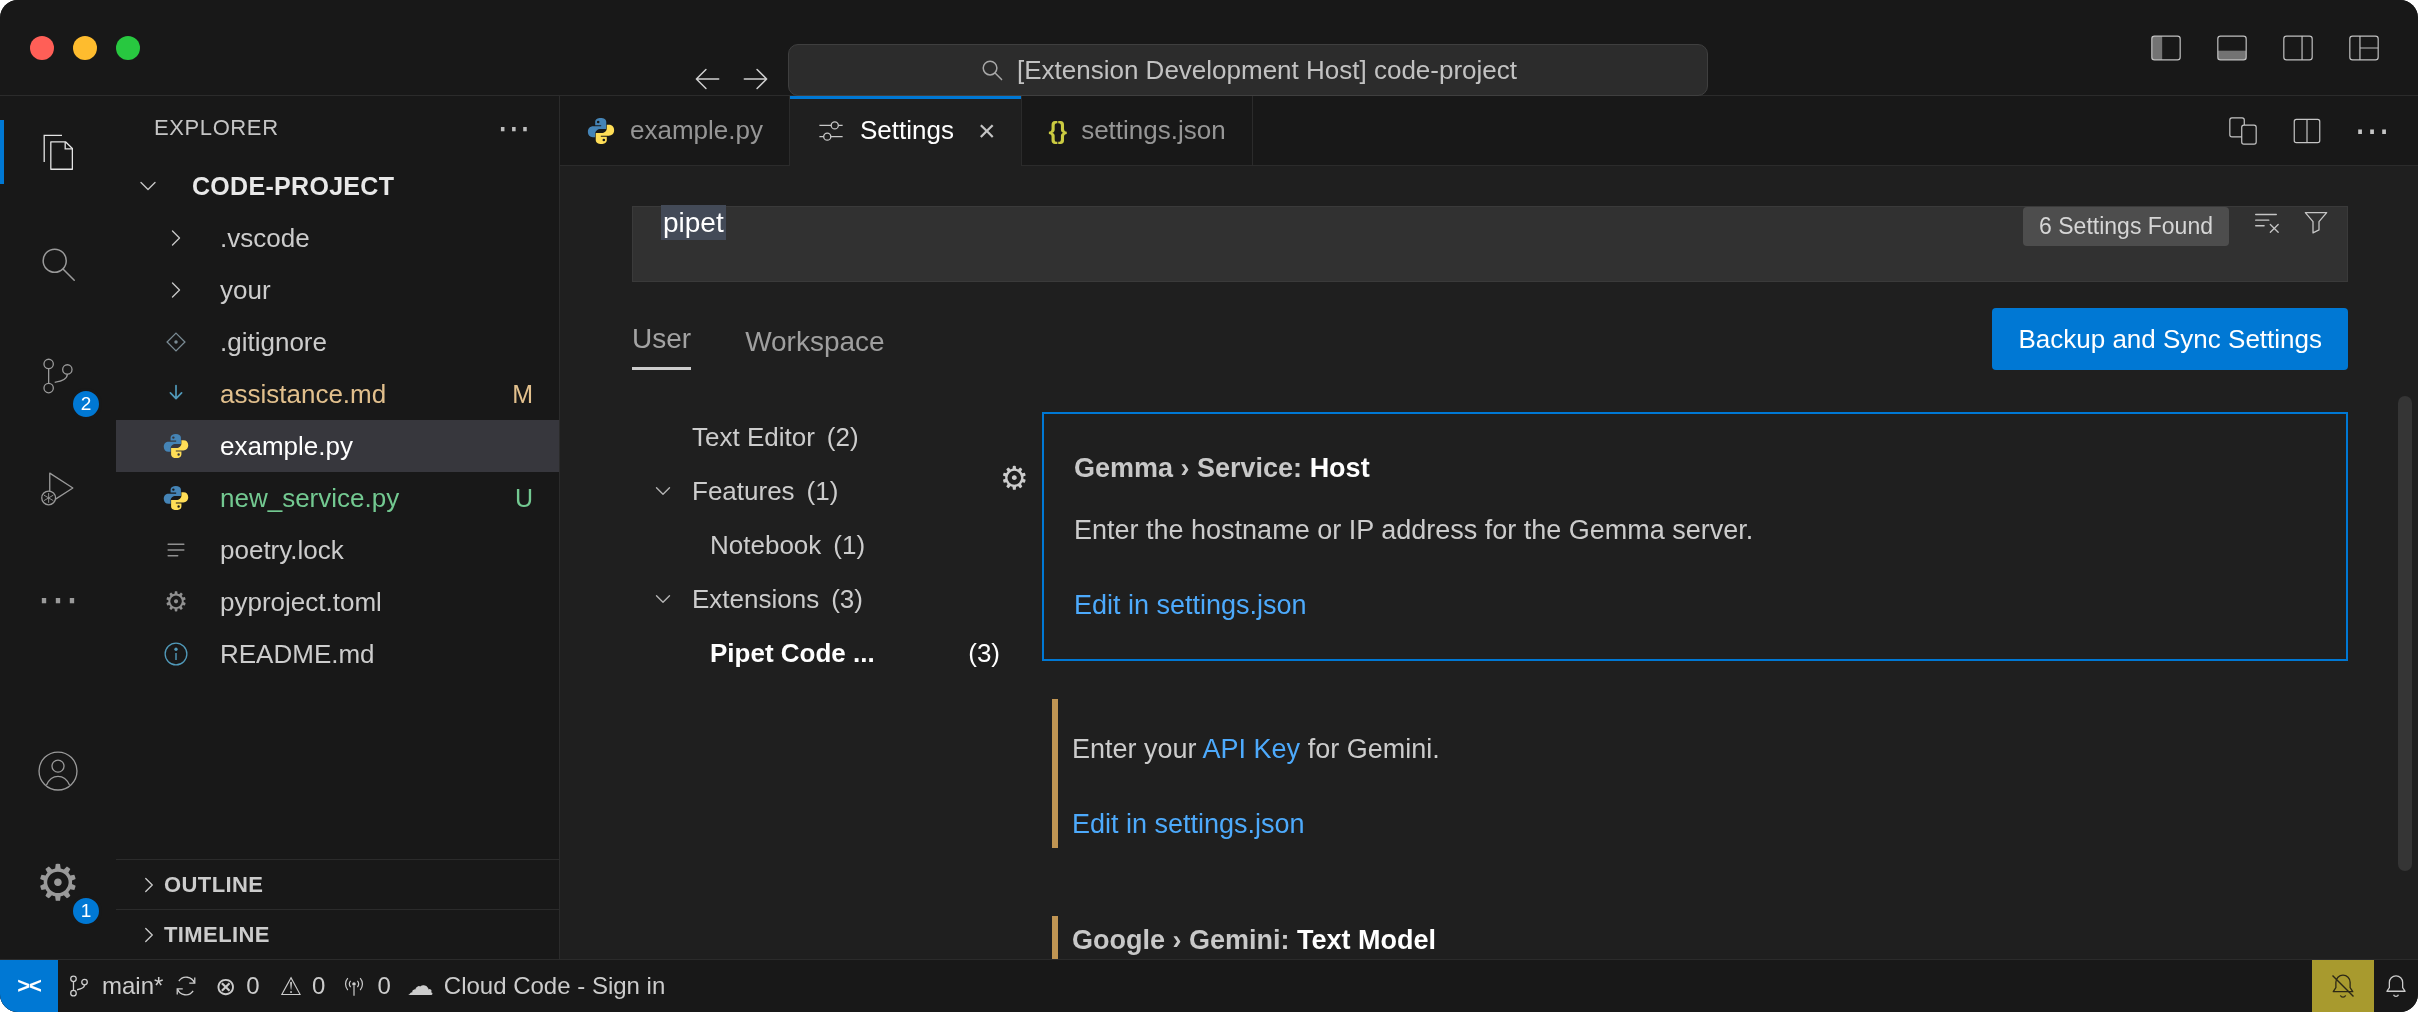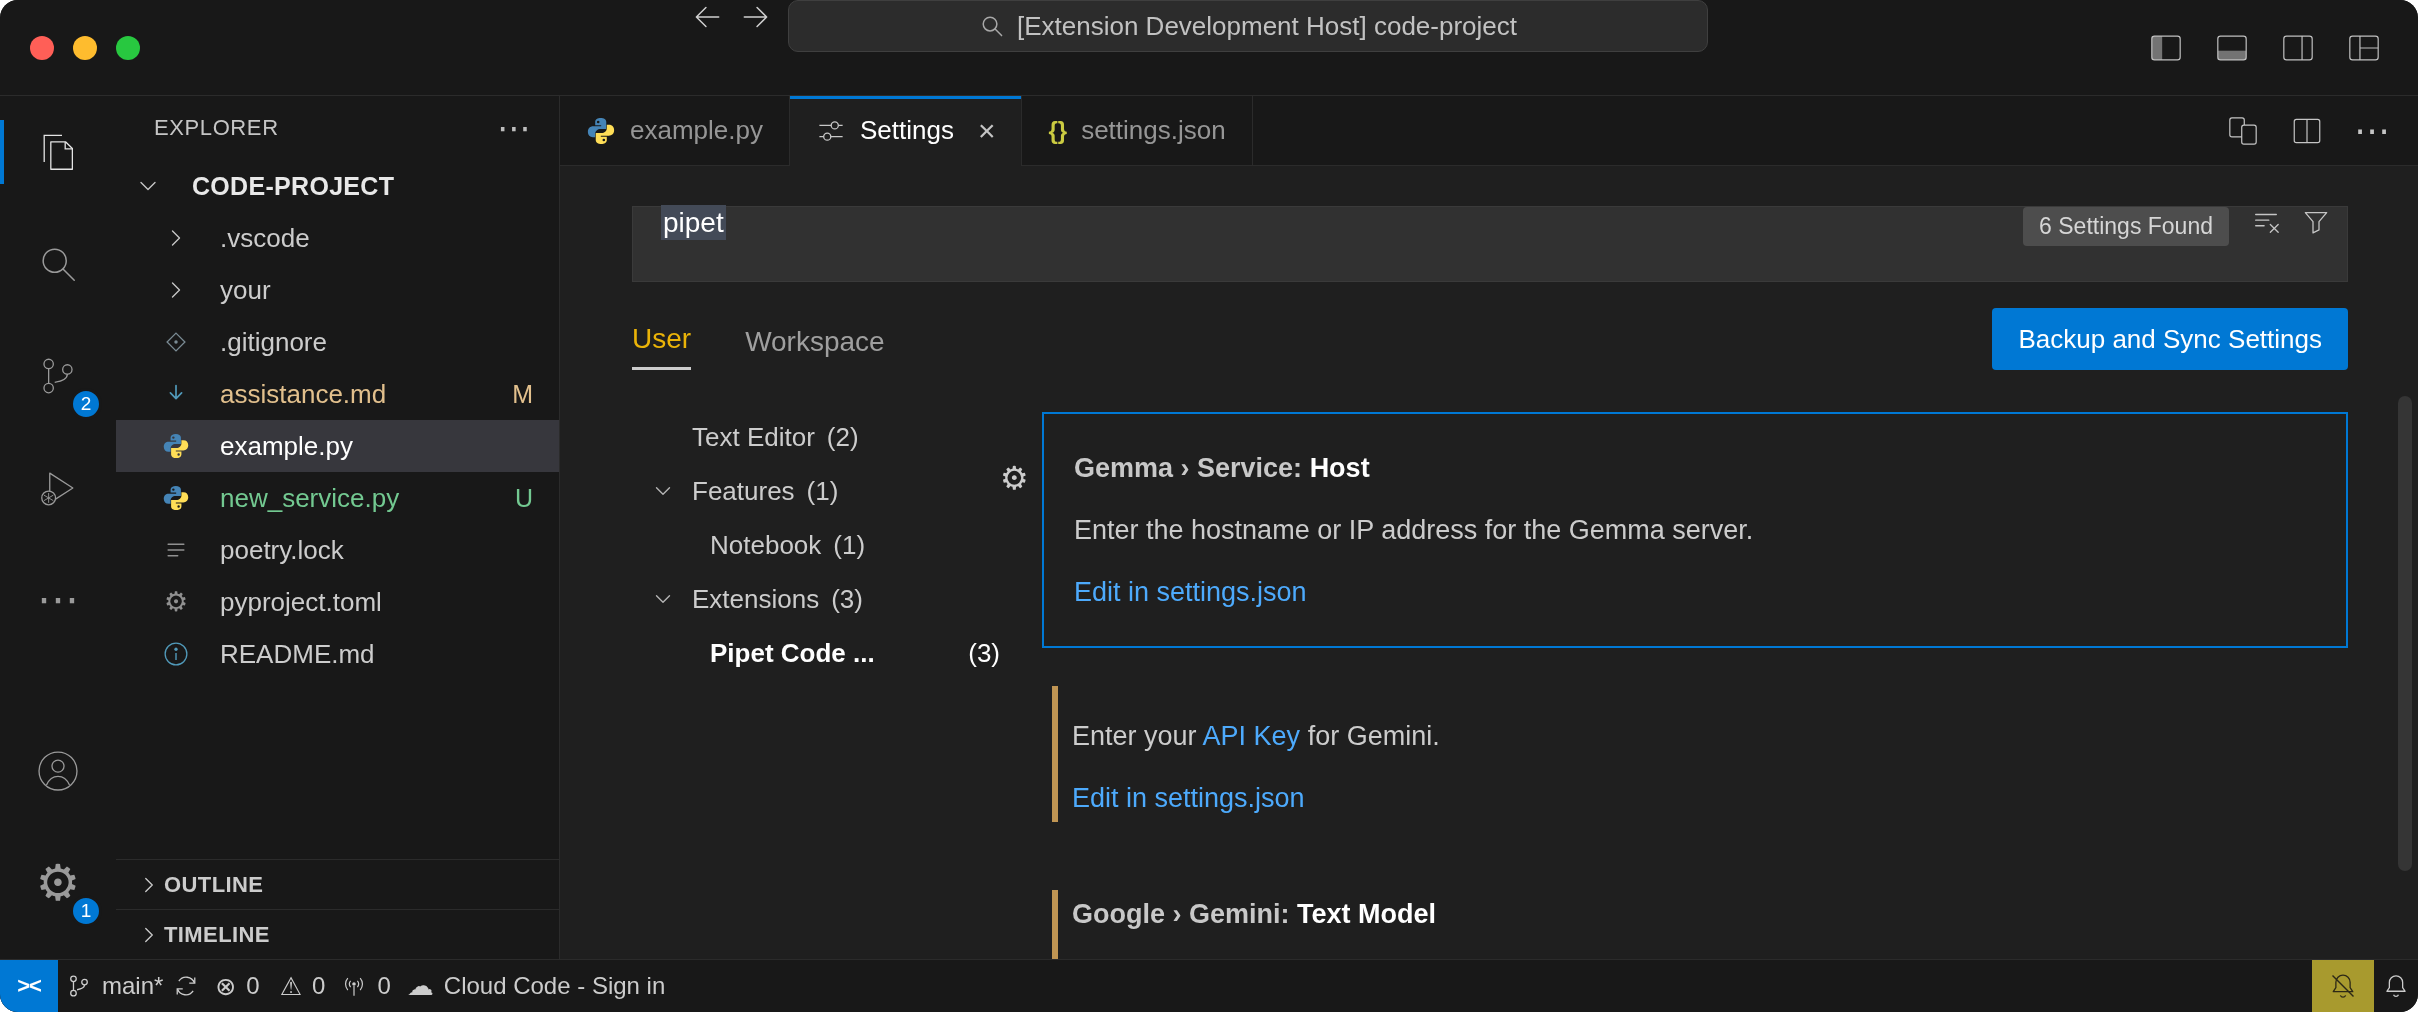--- a/index.html
+++ b/index.html
@@ -11,21 +11,21 @@
   }
   .window { width:2418px; height:1012px; background:#1f1f1f; border-radius:18px; overflow:hidden; display:flex; flex-direction:column; }
   .ic { display:block; }
   svg * { vector-effect:non-scaling-stroke; }
 
   
   .titlebar { height:96px; background:#181818; border-bottom:1px solid #2b2b2b; display:flex; align-items:center; position:relative; flex:none; }
   .traffic { display:flex; gap:19px; padding-left:30px; }
   .light { width:24px; height:24px; border-radius:50%; }
   .light.red{background:#ff5f57;} .light.yellow{background:#febc2e;} .light.green{background:#28c840;}
-  .tb-center { position:absolute; left:690px; top:0; height:96px; display:flex; align-items:flex-start; gap:15px; }
+  .tb-center { position:absolute; left:690px; top:0; height:96px; display:flex; align-items:flex-end; gap:15px; }
   .nav-arrow { width:34px; height:34px; color:#cfcfcf; }
   .cmd-center { width:920px; height:52px; background:#2c2c2c; border:1px solid #3f3f3f; border-radius:10px; display:flex; align-items:center; justify-content:center; gap:12px; color:#c2c2c2; font-size:26px; }
   .cmd-center .ic { color:#a8a8a8; }
   .tb-right { margin-left:auto; display:flex; align-items:center; gap:30px; padding-right:36px; color:#c0c0c0; }
 
   
   .main { display:flex; height:863px; flex:none; }
 
   
   .activitybar { width:116px; background:#181818; display:flex; flex-direction:column; align-items:center; padding-bottom:20px; flex:none; }
@@ -76,42 +76,42 @@
   
   .settings { flex:1; padding:40px 70px 0 72px; overflow:hidden; display:flex; flex-direction:column; position:relative; }
   .search-box { height:76px; background:#313131; border:1px solid #3a3a3a; display:flex; align-items:flex-start; padding:0 16px; flex:none; }
   .search-text { margin-left:12px; font-size:28px; color:#ffffff; }
   .search-text .sel { background:#434a57; padding:2px 2px; }
   .found-badge { margin-left:auto; background:#4d4d4d; color:#d6d6d6; font-size:23px; padding:6px 16px; border-radius:4px; }
   .search-icons { display:flex; align-items:center; gap:20px; margin-left:22px; color:#c5c5c5; }
   .scope-row { margin-top:26px; display:flex; align-items:flex-end; flex:none; }
   .scope-tab { font-size:28px; color:#9f9f9f; padding-bottom:12px; }
   .scope-tab + .scope-tab { margin-left:54px; }
-  .scope-tab.active { color:#eab308; border-bottom:3px solid #cccccc; }
+  .scope-tab.active { color:#a3a3a3; border-bottom:3px solid #cccccc; }
   .backup-btn { margin-left:auto; background:#0078d4; color:#ffffff; font-size:26px; height:62px; display:flex; align-items:center; padding:0 26px; border-radius:4px; border:none; }
   .settings-body { display:flex; margin-top:34px; flex:1; min-height:0; }
   .toc { width:380px; padding-top:6px; flex:none; }
   .toc-row { height:54px; display:flex; align-items:center; position:relative; font-size:26px; color:#cccccc; }
   .toc-chev { position:absolute; left:18px; color:#b5b5b5; }
   .toc-label { margin-left:60px; }
   .toc-row.l2 .toc-label { margin-left:78px; }
   .toc-count { margin-left:12px; }
   .toc-row.selected .toc-label { color:#ffffff; font-weight:700; }
   .toc-row.selected .toc-count { margin-left:auto; margin-right:12px; color:#ffffff; }
   .entries { flex:1; padding-left:30px; padding-top:8px; position:relative; min-width:0; }
   .entry-gear { position:absolute; left:-12px; top:58px; font-size:32px; color:#cccccc; line-height:1; }
   .entry { padding:36px 30px; margin-bottom:8px; position:relative; }
   .entry.focused { border:2px solid #0078d4; }
   .entry.modified::before { content:""; position:absolute; left:10px; top:30px; bottom:30px; width:6px; background:#c09553; }
   .entry.modified.partial::before { bottom:auto; height:120px; }
   .entry-title { font-size:27px; line-height:36px; color:#c8c8c8; font-weight:600; }
   .entry-title .ename { color:#ffffff; font-weight:700; }
   .entry-desc { margin-top:26px; font-size:27px; line-height:36px; color:#cccccc; }
   .entry-link, a.inline-link { color:#4daafc; text-decoration:none; }
-  .entry-linkrow { margin-top:26px; font-size:27px; line-height:36px; }
+  .entry-linkrow { margin-top:39px; font-size:27px; line-height:36px; }
   .scroll-thumb { position:absolute; right:6px; top:230px; width:14px; height:475px; background:#4f4f4f; opacity:.45; border-radius:7px; }
 
   
   .statusbar { height:53px; background:#181818; border-top:1px solid #2b2b2b; display:flex; align-items:stretch; font-size:24px; color:#cccccc; flex:none; }
   .sbr-item { display:flex; align-items:center; gap:10px; padding:0 8px; }
   .remote { width:58px; background:#0078d4; color:#ffffff; display:flex; align-items:center; justify-content:center; font-size:22px; font-weight:700; letter-spacing:-1px; padding:0; }
   .prob-glyph { font-size:25px; line-height:1; }
   .cloud-glyph { font-size:27px; line-height:1; }
   .sb-right-group { margin-left:auto; display:flex; align-items:stretch; }
   .dnd-item { width:62px; background:#a89a2e; color:#2c2816; display:flex; align-items:center; justify-content:center; }

